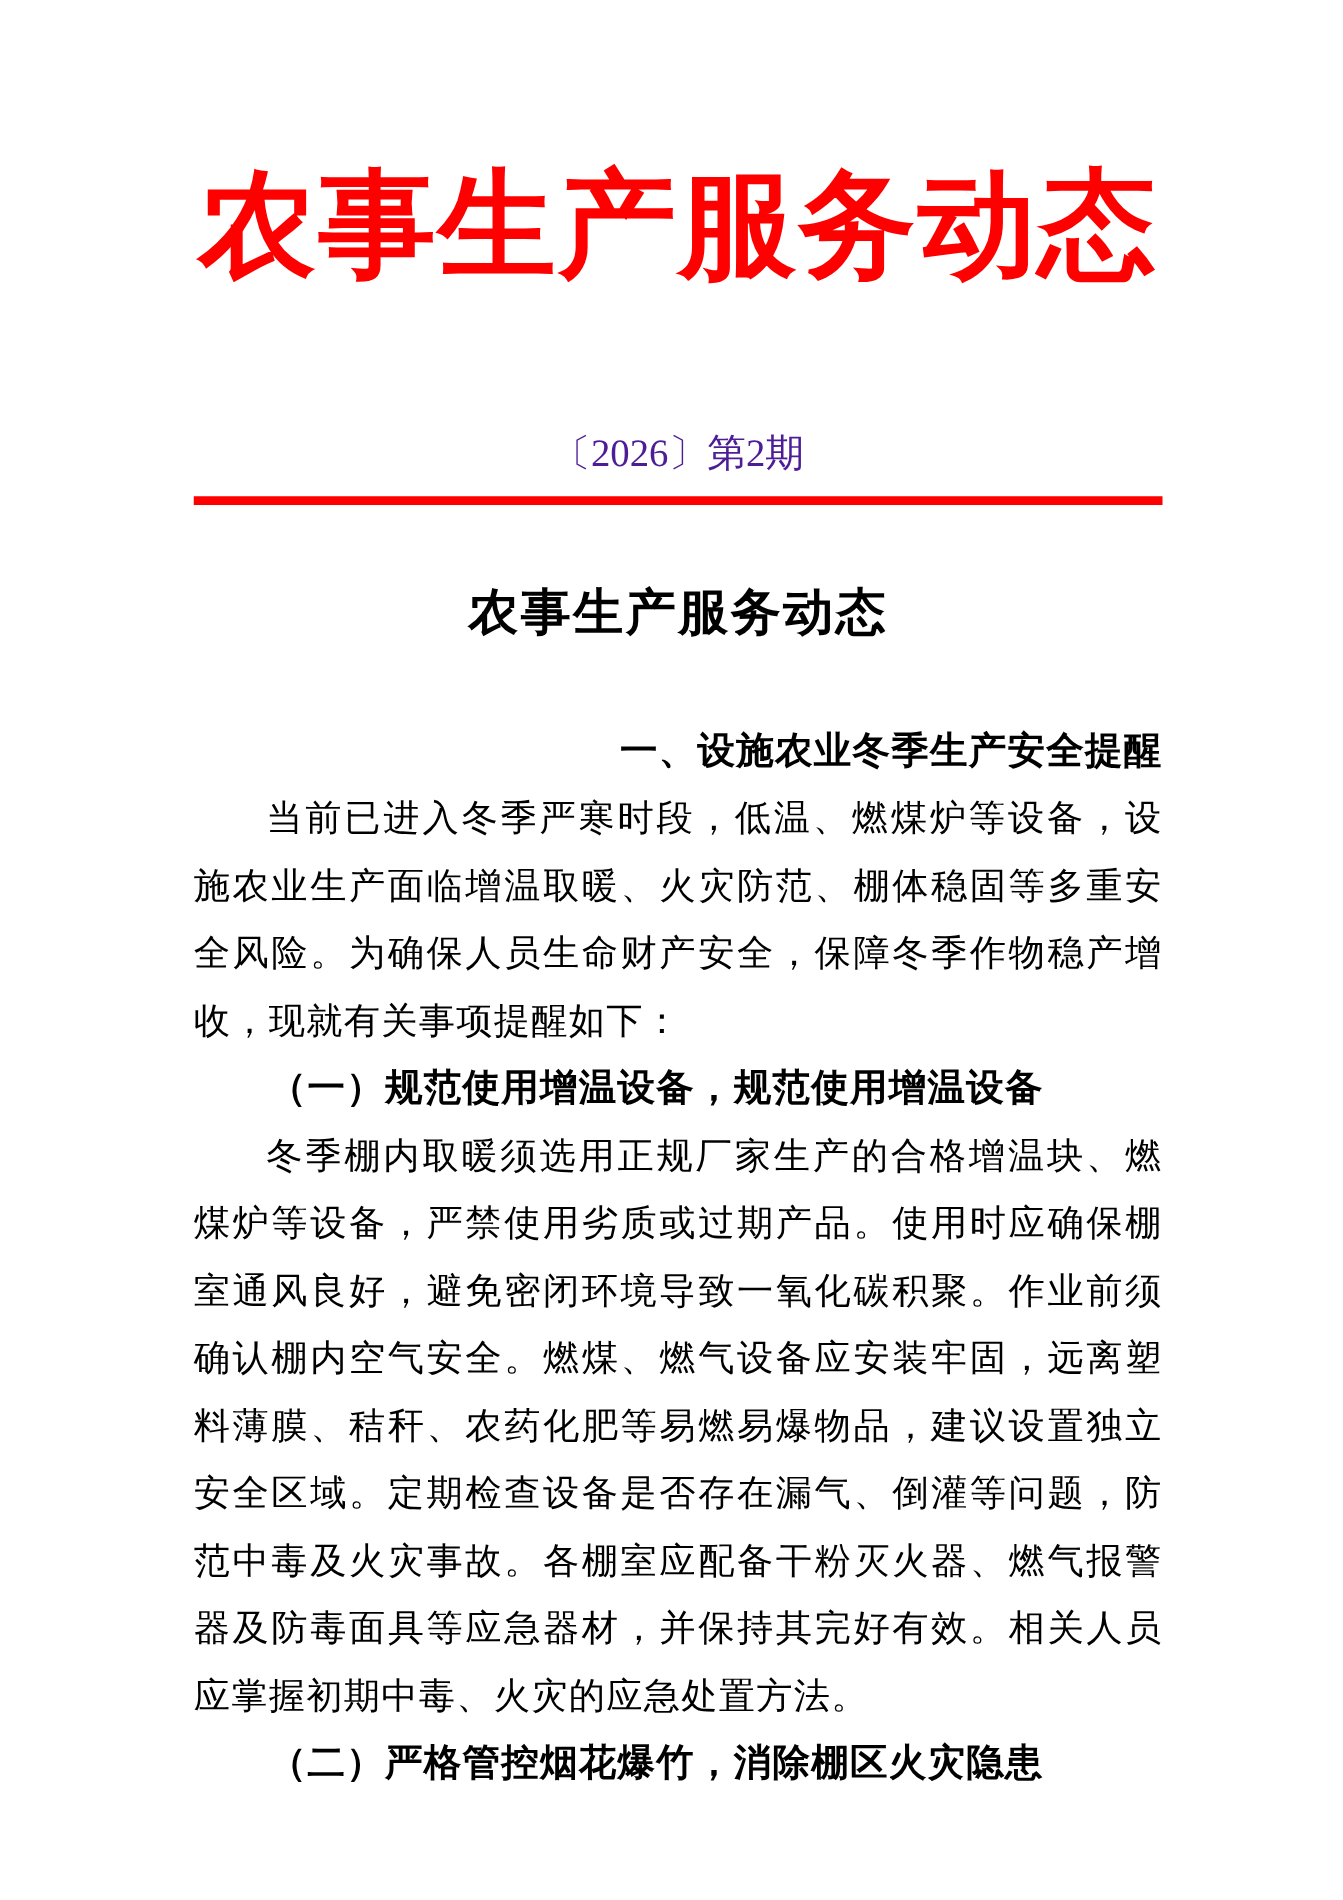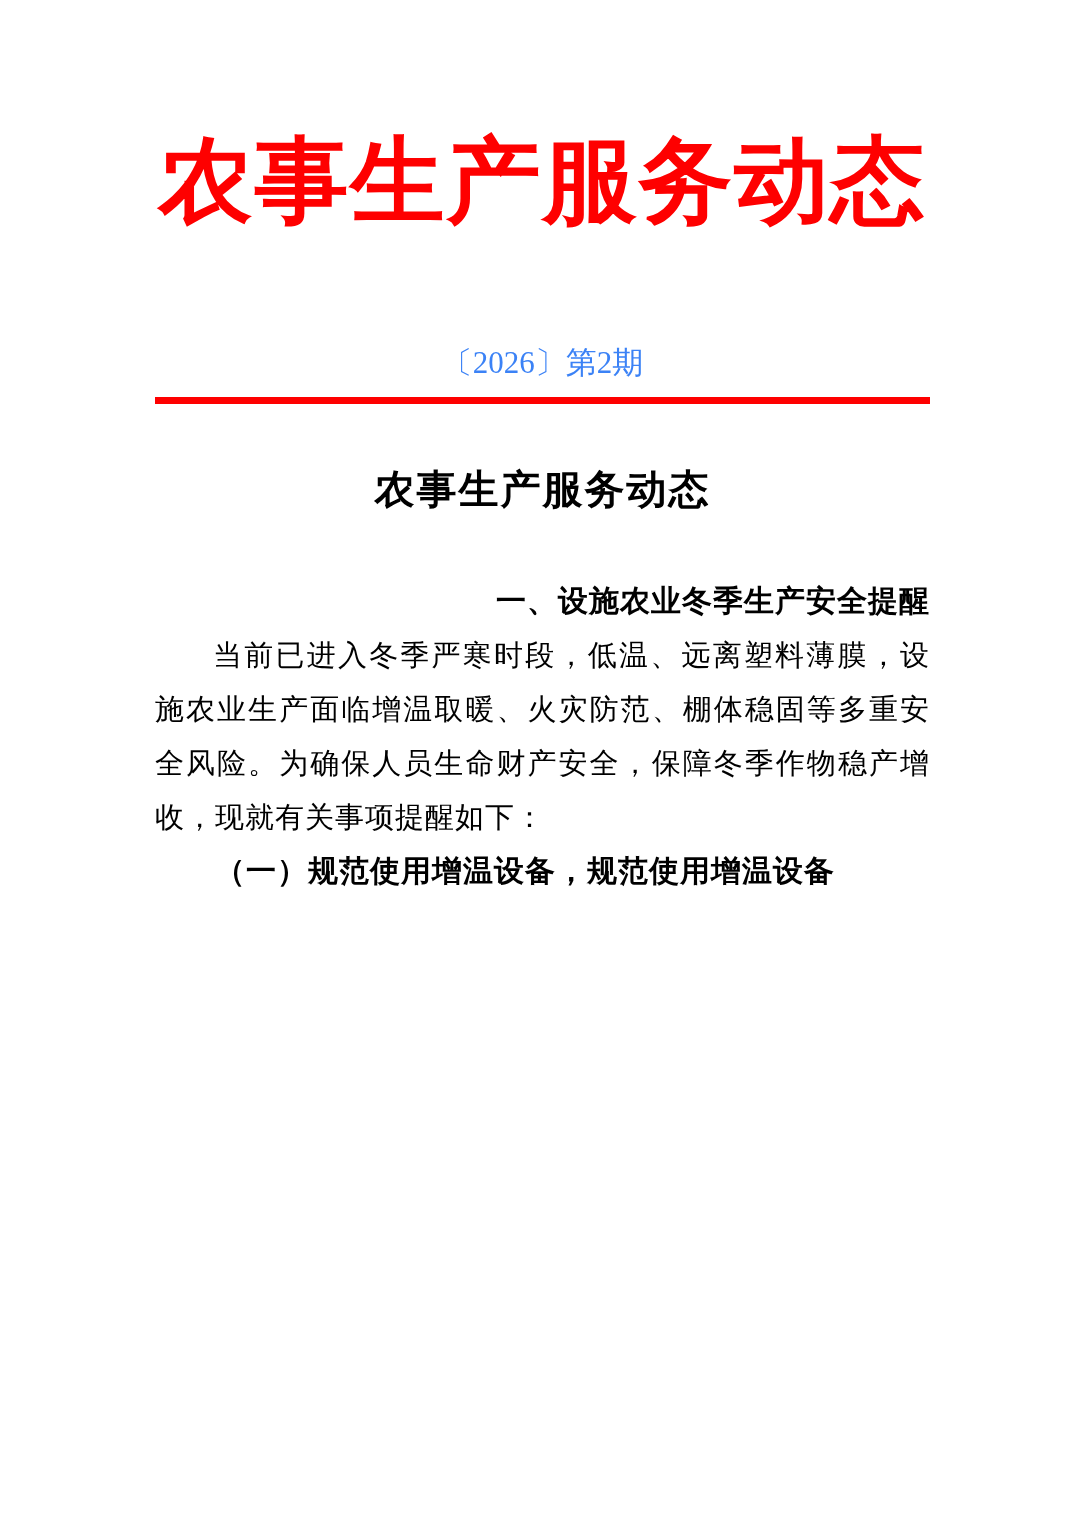--- a/index.html
+++ b/index.html
@@ -28,21 +28,21 @@
     text-align: center;
     letter-spacing: 2px;
     white-space: nowrap;
     font-family: "Liberation Serif", "DejaVu Serif", serif;
   }
   .issue-line {
     margin-top: 106px;
     text-align: center;
     font-size: 31px;
     line-height: 40px;
-    color: #3b82f6;
+    color: #4c1d95;
   }
   .red-rule {
     border: none;
     height: 7px;
     background: #fe0000;
     margin: 14px 0 0 0;
   }
   .doc-title {
     margin: 62px 0 0 0;
     font-size: 40px;
@@ -87,19 +87,21 @@
     <h1 class="masthead-title">农事生产服务动态</h1>
     <div class="issue-line">〔2026〕第2期</div>
     <hr class="red-rule">
   </header>
 
   <main>
     <h2 class="doc-title">农事生产服务动态</h2>
 
     <h3 class="section-heading">一、设施农业冬季生产安全提醒</h3>
 
-    <p class="body-para">当前已进入冬季严寒时段，低温、远离塑料薄膜，设施农业生产面临增温取暖、火灾防范、棚体稳固等多重安全风险。为确保人员生命财产安全，保障冬季作物稳产增收，现就有关事项提醒如下：</p>
+    <p class="body-para">当前已进入冬季严寒时段，低温、燃煤炉等设备，设施农业生产面临增温取暖、火灾防范、棚体稳固等多重安全风险。为确保人员生命财产安全，保障冬季作物稳产增收，现就有关事项提醒如下：</p>
 
     <h4 class="subsection-heading">（一）规范使用增温设备，规范使用增温设备</h4>
 
+    <p class="body-para">冬季棚内取暖须选用正规厂家生产的合格增温块、燃煤炉等设备，严禁使用劣质或过期产品。使用时应确保棚室通风良好，避免密闭环境导致一氧化碳积聚。作业前须确认棚内空气安全。燃煤、燃气设备应安装牢固，远离塑料薄膜、秸秆、农药化肥等易燃易爆物品，建议设置独立安全区域。定期检查设备是否存在漏气、倒灌等问题，防范中毒及火灾事故。各棚室应配备干粉灭火器、燃气报警器及防毒面具等应急器材，并保持其完好有效。相关人员应掌握初期中毒、火灾的应急处置方法。</p>
 
+    <h4 class="subsection-heading">（二）严格管控烟花爆竹，消除棚区火灾隐患</h4>
   </main>
 </div>
 
 </body></html>

